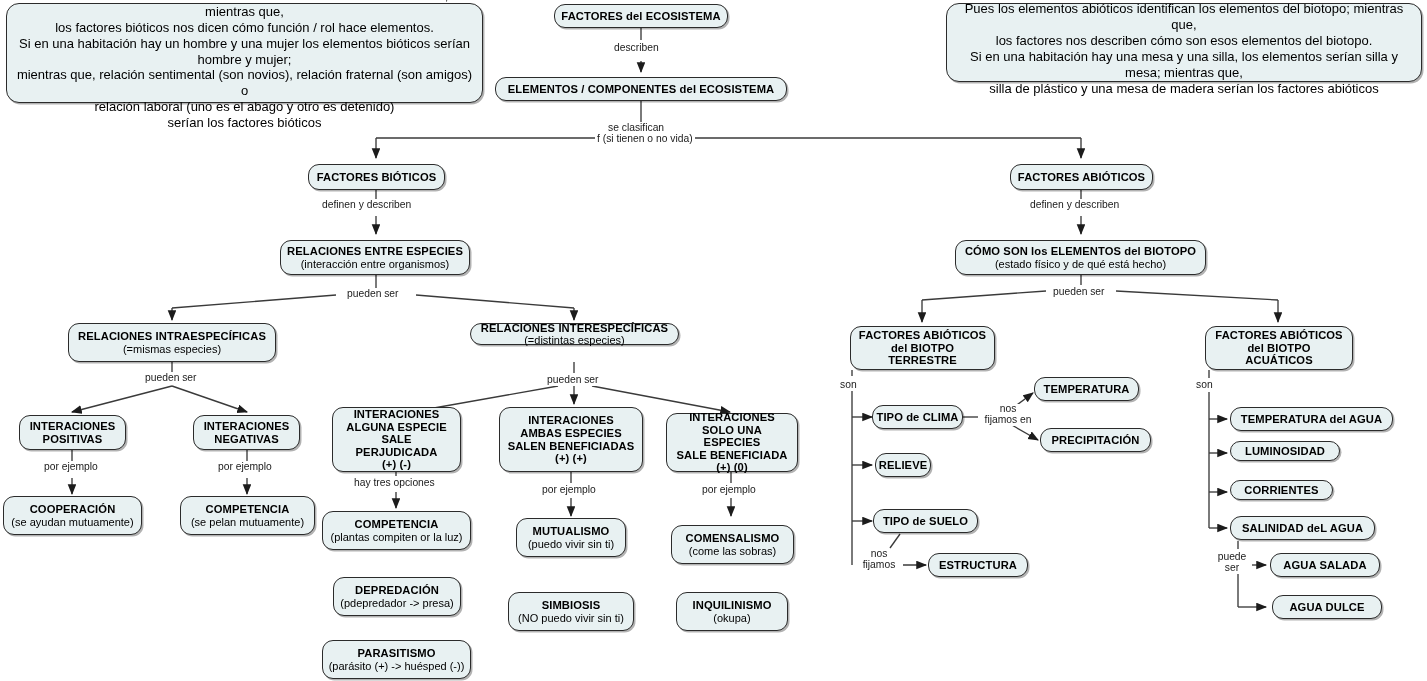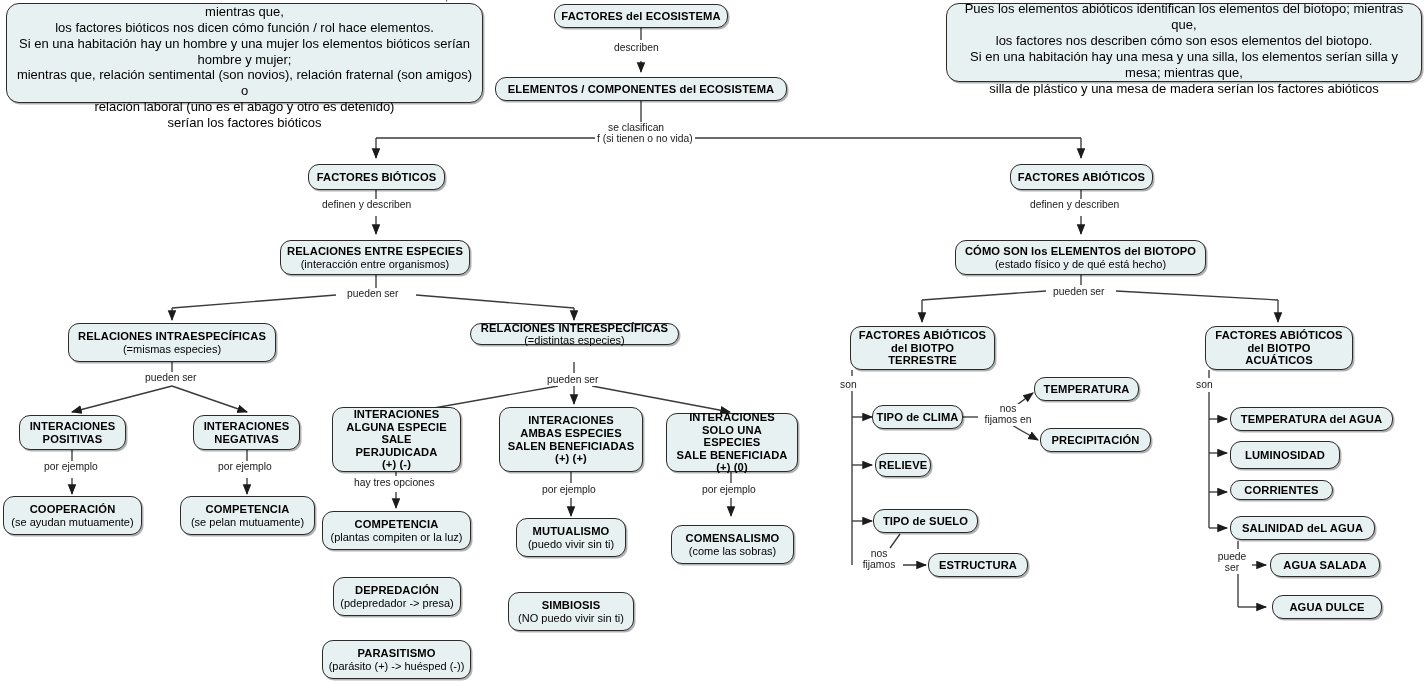--- a/index.html
+++ b/index.html
@@ -294,20 +294,24 @@
   <div class="node" style="left:508px; top:592px; width:126px; height:39px;">
     <div class="t1">SIMBIOSIS</div>
     <div class="t2">(NO puedo vivir sin ti)</div>
   </div>
 
   <div class="node" style="left:671px; top:525px; width:123px; height:39px;">
     <div class="t1">COMENSALISMO</div>
     <div class="t2">(come las sobras)</div>
   </div>
 
+  <div class="node" style="left:676px; top:592px; width:112px; height:39px;">
+    <div class="t1">INQUILINISMO</div>
+    <div class="t2">(okupa)</div>
+  </div>
 
   <div class="node" style="left:955px; top:240px; width:251px; height:35px;">
     <div class="t1">CÓMO SON los ELEMENTOS del BIOTOPO</div>
     <div class="t2">(estado físico y de qué está hecho)</div>
   </div>
 
   <div class="node multi" style="left:850px; top:326px; width:145px; height:44px;">
     <div class="t1" style="white-space:pre-line;">FACTORES ABIÓTICOS
 del BIOTPO TERRESTRE</div>
   </div>
@@ -338,21 +342,21 @@
   </div>
 
   <div class="node" style="left:928px; top:553px; width:100px; height:24px;">
     <div class="t1">ESTRUCTURA</div>
   </div>
 
   <div class="node" style="left:1230px; top:407px; width:163px; height:24px;">
     <div class="t1">TEMPERATURA del AGUA</div>
   </div>
 
-  <div class="node" style="left:1230px; top:441px; width:110px; height:28px;">
+  <div class="node" style="left:1230px; top:441px; width:110px; height:20px;">
     <div class="t1">LUMINOSIDAD</div>
   </div>
 
   <div class="node" style="left:1230px; top:480px; width:103px; height:20px;">
     <div class="t1">CORRIENTES</div>
   </div>
 
   <div class="node" style="left:1230px; top:516px; width:145px; height:24px;">
     <div class="t1">SALINIDAD deL AGUA</div>
   </div>

